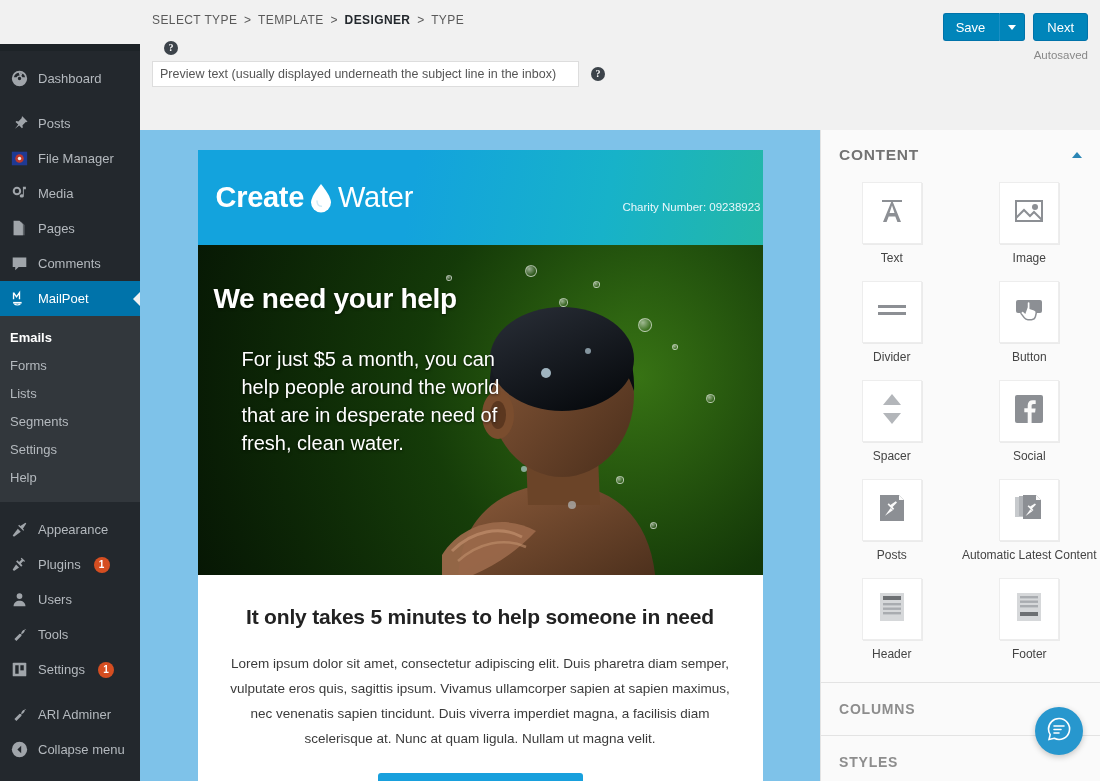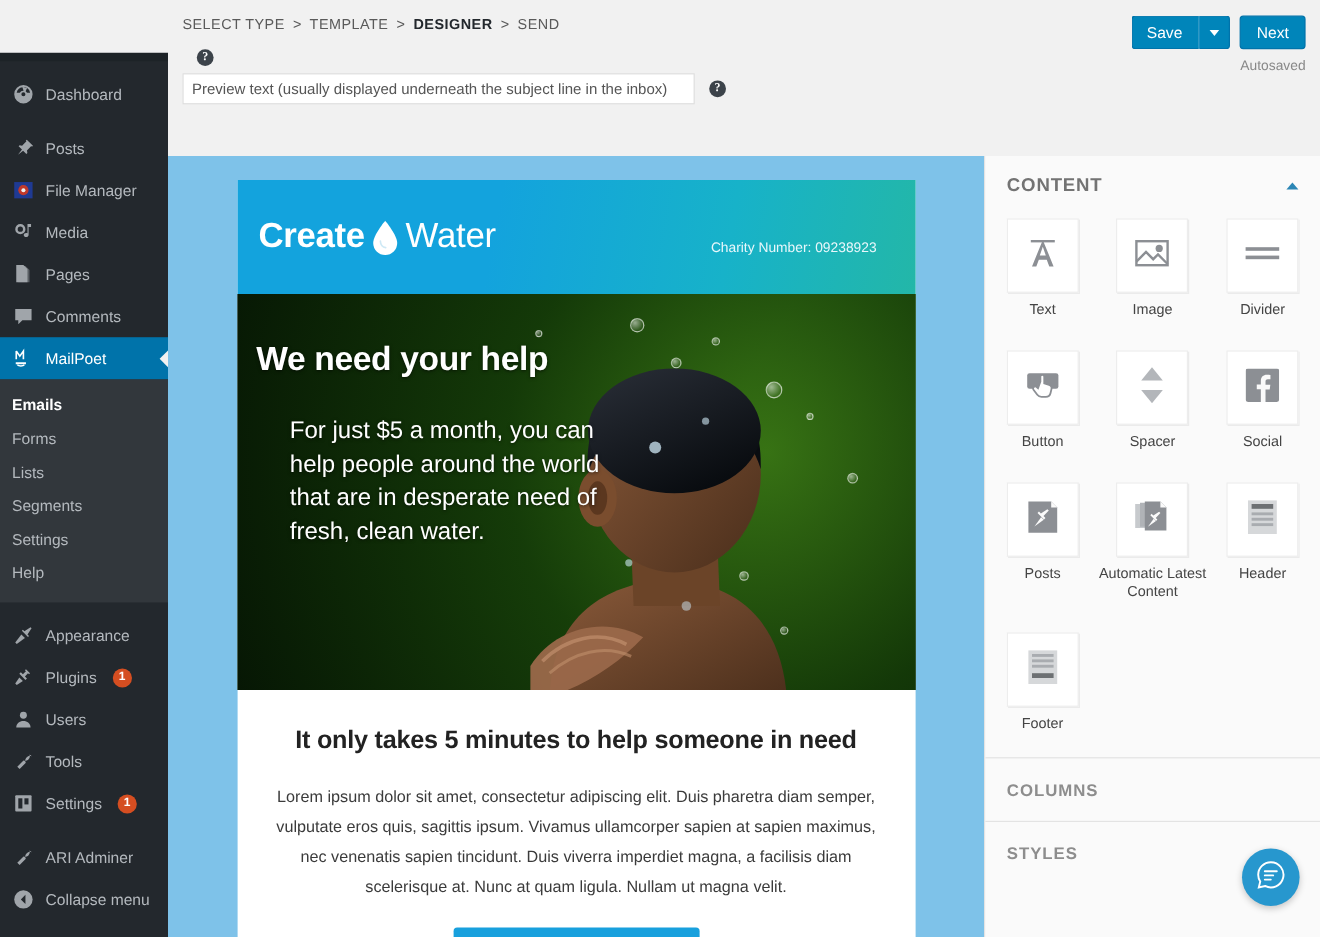--- a/index.html
+++ b/index.html
@@ -112,21 +112,21 @@
   .email-header {
     height: 95px; position: relative;
     background: linear-gradient(100deg, #13a3dd 0%, #13a3dd 38%, #17b2c9 72%, #23b7a8 100%);
     display: flex; align-items: center; padding: 0 18px;
   }
   .logo { display: flex; align-items: center; gap: 2px; }
   .logo-create { color: #fff; font-size: 29px; font-weight: bold; letter-spacing: -.3px; }
   .logo-drop { width: 22px; height: 30px; position: relative; margin: 0 4px; }
   .logo-drop svg { display: block; }
   .logo-water { color: #fff; font-size: 29px; font-weight: normal; letter-spacing: -.2px; }
-  .charity { position: absolute; right: 32px; bottom: 32px; color: #e8f7fb; font-size: 11.5px; }
+  .charity { position: absolute; right: 2px; bottom: 32px; color: #e8f7fb; font-size: 11.5px; }
 
   
   .hero {
     height: 330px; position: relative; overflow: hidden;
     background:
       radial-gradient(circle at 78% 40%, rgba(58,118,20,.85) 0%, rgba(20,58,8,.9) 45%, rgba(6,22,4,.97) 100%),
       linear-gradient(120deg, #0a1a06 0%, #14380c 35%, #2d6b16 62%, #0c2207 100%);
   }
   .hero-body { position: absolute; left: 16px; top: 38px; width: 300px; z-index: 3; }
   .hero-title {
@@ -167,22 +167,22 @@
   .panel-head {
     display: flex; align-items: center; justify-content: space-between;
     padding: 16px 18px 12px 18px;
   }
   .panel-title-open { color: #737373; font-size: 15.5px; font-weight: bold; letter-spacing: .7px; }
   .caret-up {
     width: 0; height: 0; border-left: 5px solid transparent;
     border-right: 5px solid transparent; border-bottom: 6px solid #2b86b5;
   }
   .widget-grid {
-    display: grid; grid-template-columns: repeat(3, 1fr);
-    padding: 0 2px; row-gap: 12px;
+    display: grid; grid-template-columns: repeat(2, 1fr);
+    padding: 0 2px; row-gap: 1px;
   }
   .widget { text-align: center; padding: 6px 0 8px 0; }
   .widget-box {
     width: 60px; height: 62px; margin: 0 auto 7px auto; background: #fff;
     border: 1px solid #ededed; box-shadow: 1px 1px 0 rgba(0,0,0,.06);
     display: flex; align-items: center; justify-content: center;
   }
   .widget-label { font-size: 12px; color: #444; line-height: 15px; }
   .panel-row {
     padding: 18px 18px; border-top: 1px solid #e3e3e3;
@@ -367,21 +367,21 @@
 
     <div class="topbar">
 
       <div class="breadcrumb">
         <span class="crumb">SELECT TYPE</span>
         <span class="sep">&gt;</span>
         <span class="crumb">TEMPLATE</span>
         <span class="sep">&gt;</span>
         <span class="crumb active">DESIGNER</span>
         <span class="sep">&gt;</span>
-        <span class="crumb">SEND</span>
+        <span class="crumb">TYPE</span>
       </div>
 
       <div class="field-row">
         <span class="help-icon">?</span>
       </div>
 
       <div class="field-row">
         <input class="preview-input" type="text" placeholder="Preview text (usually displayed underneath the subject line in the inbox)" style="">
         <span class="help-icon">?</span>
       </div>

